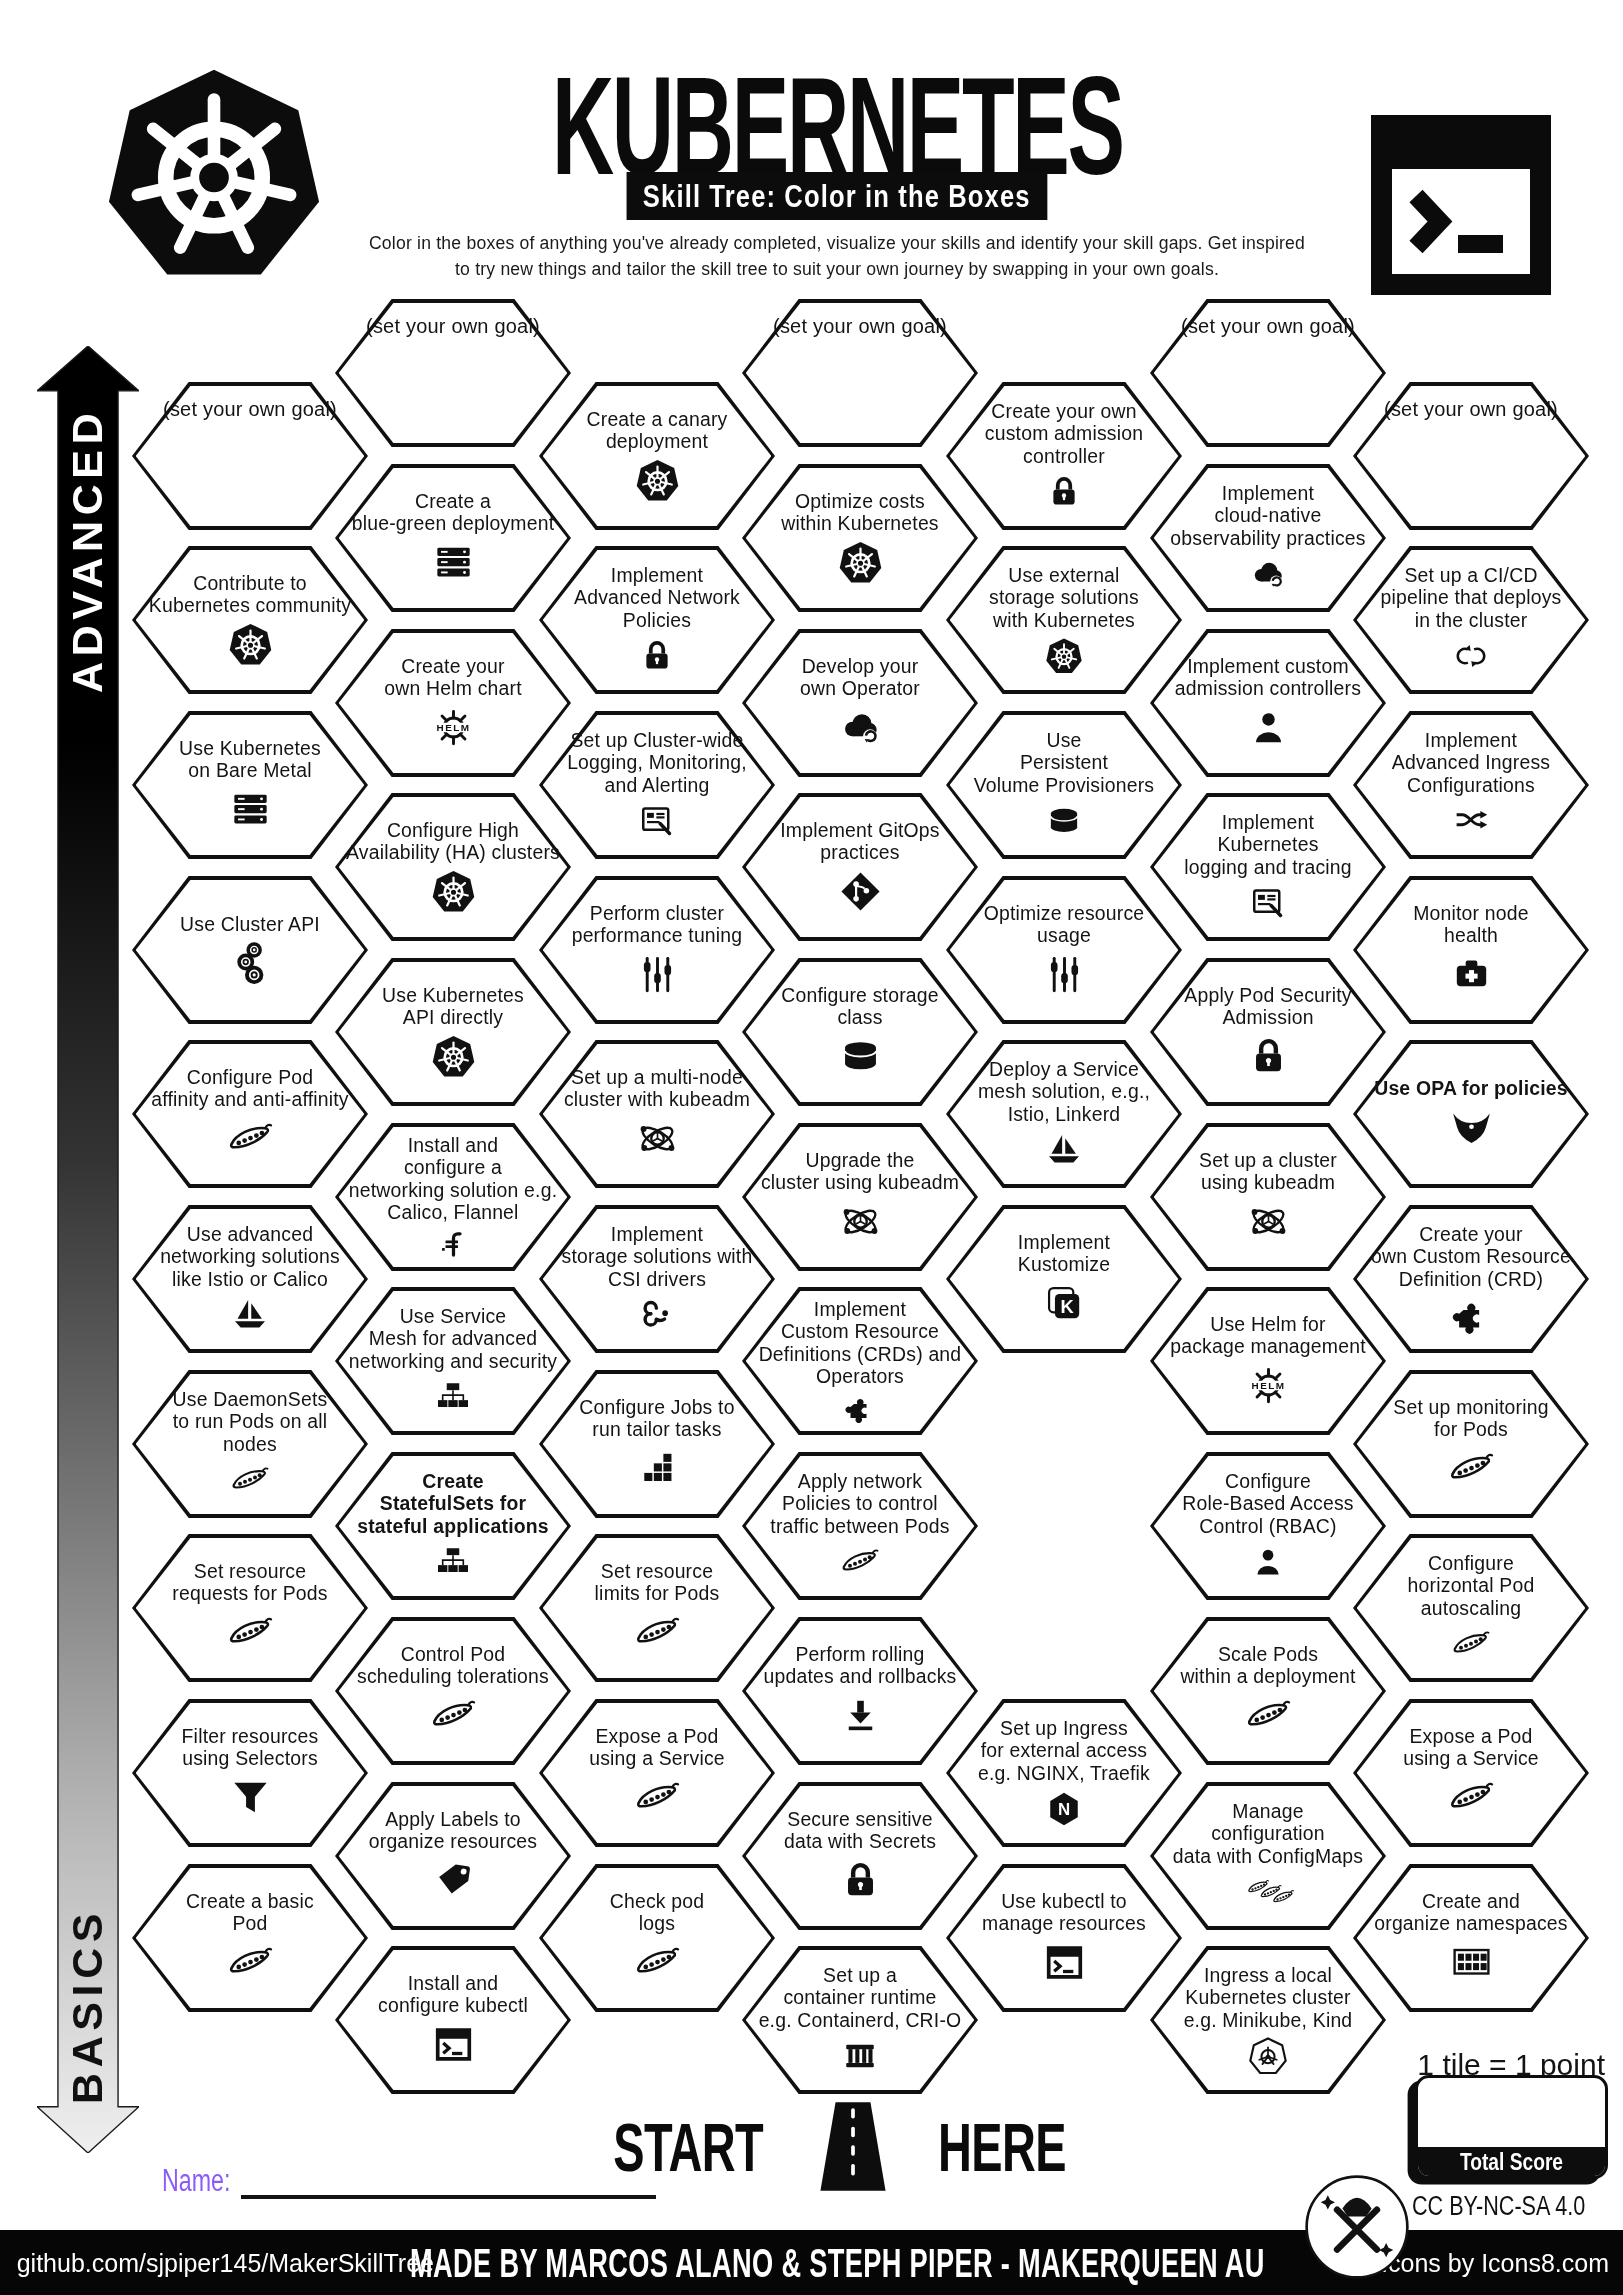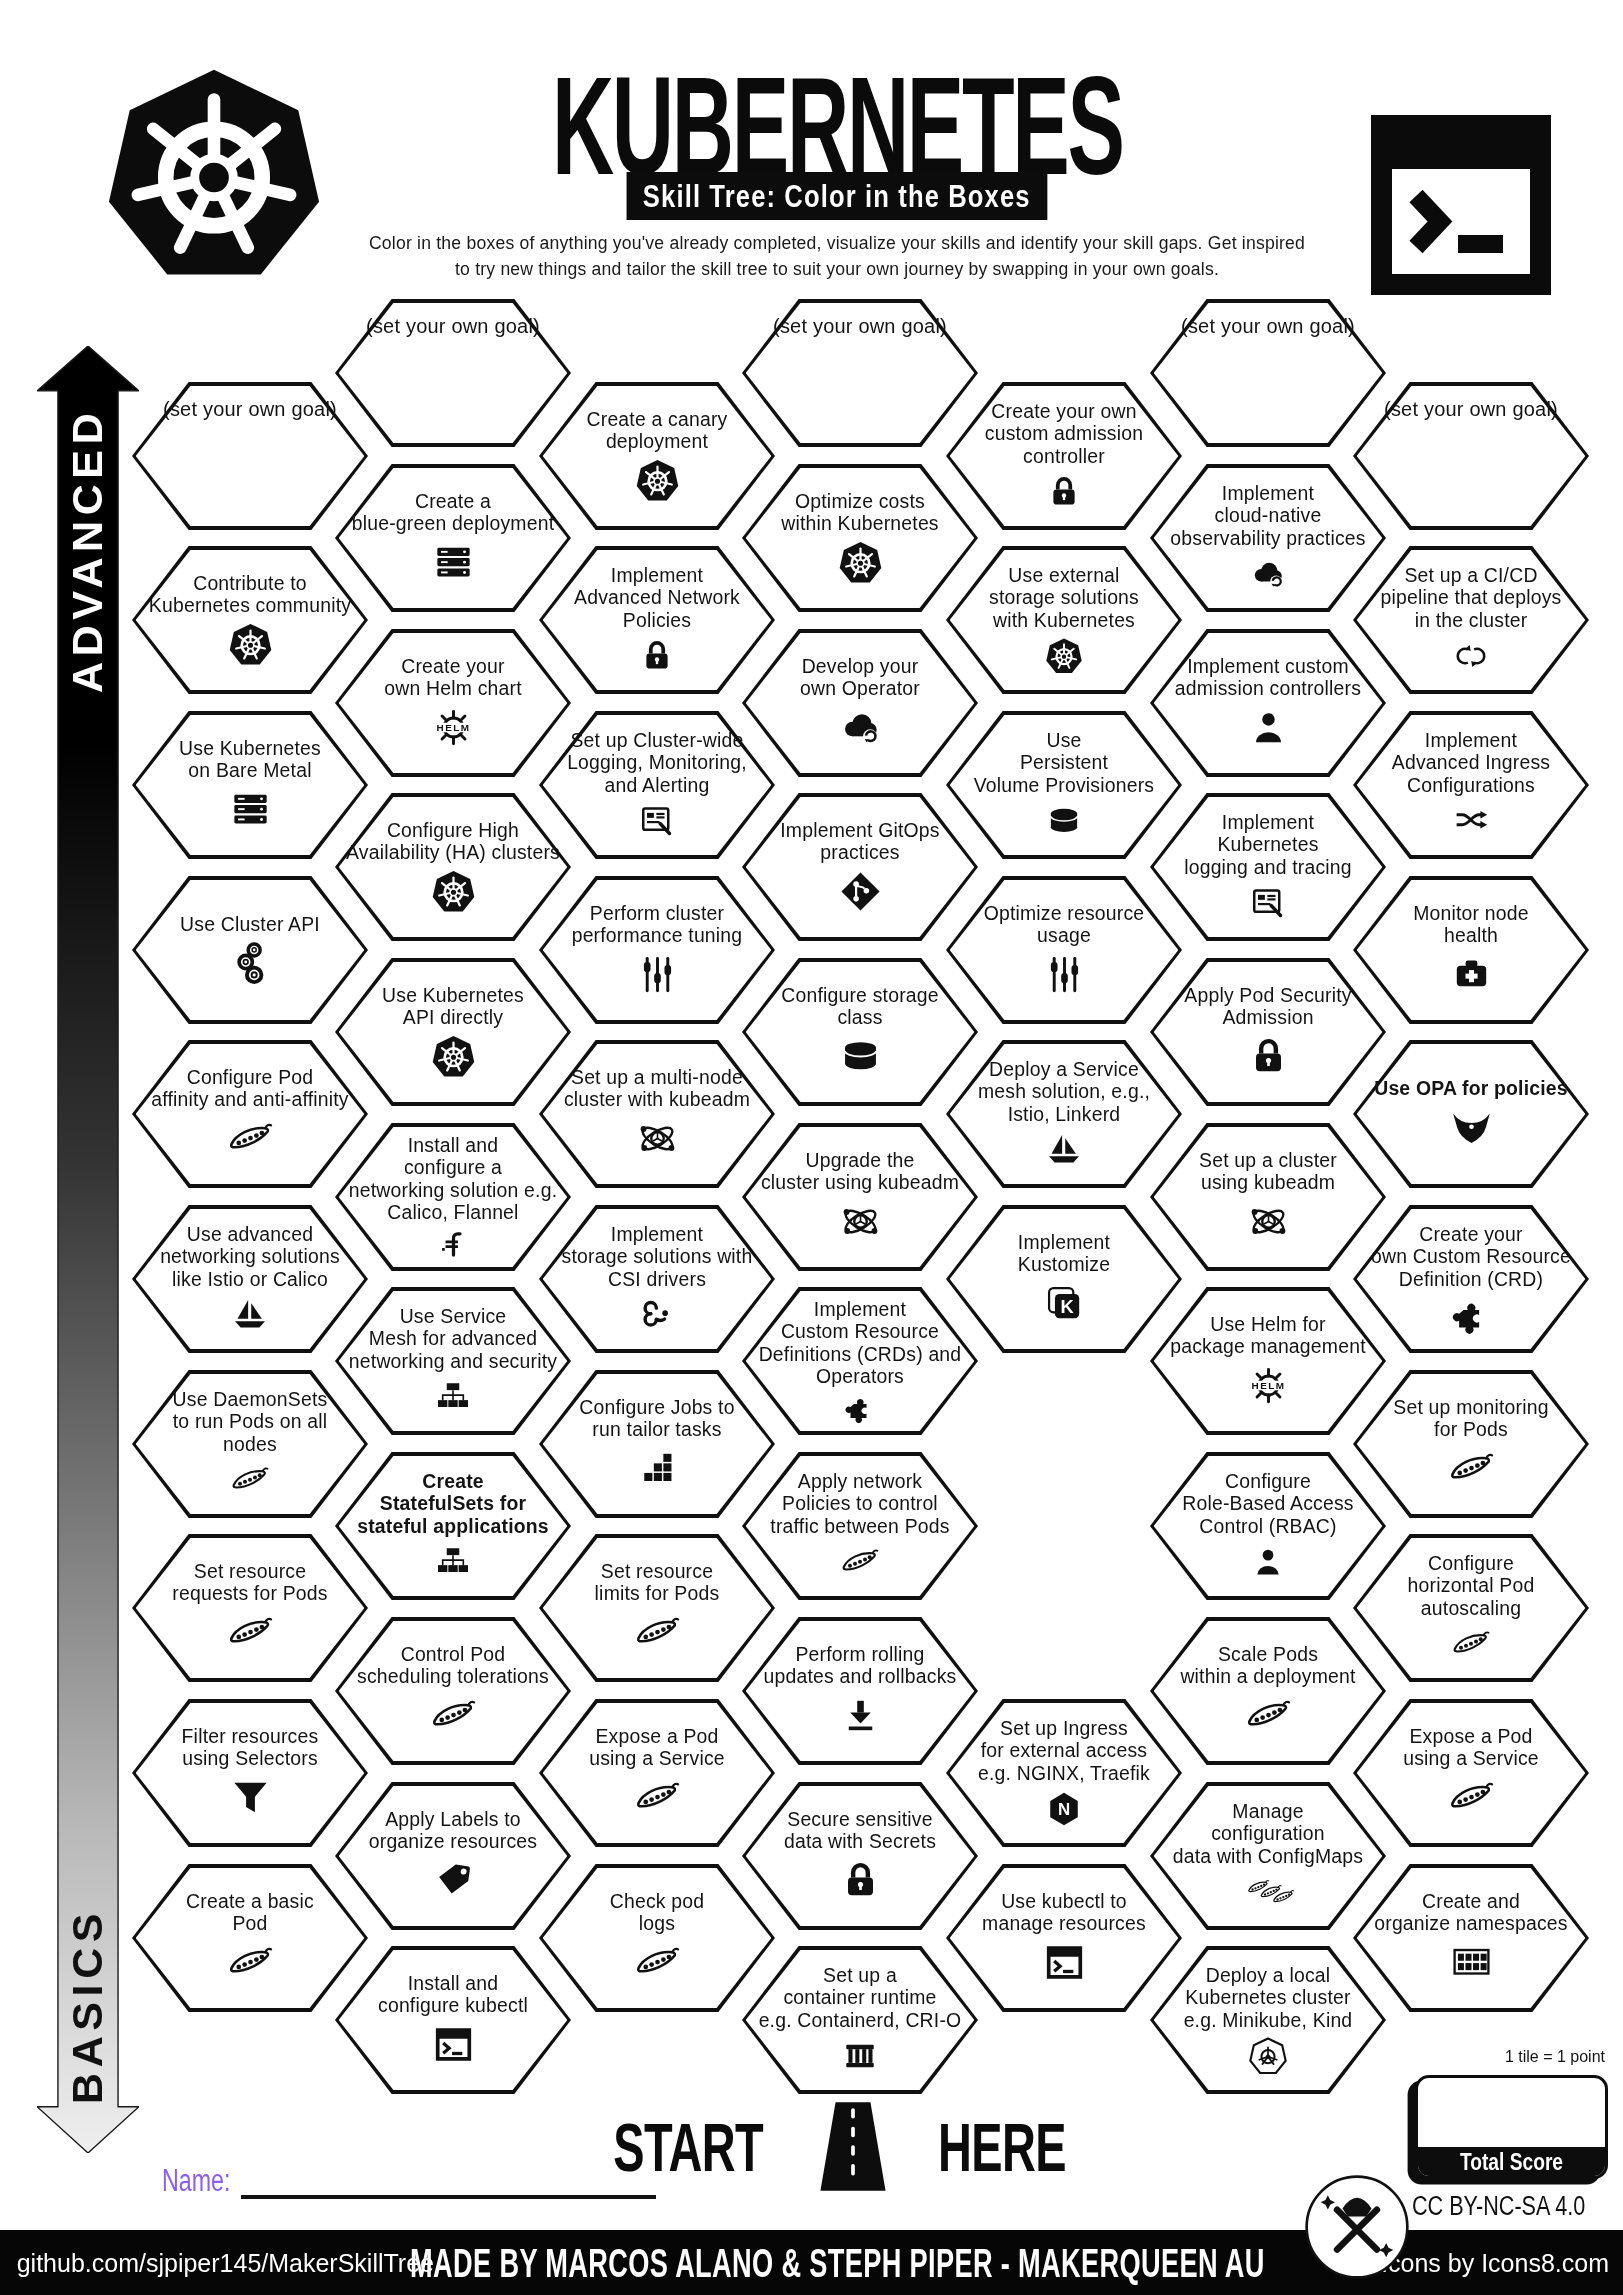--- a/index.html
+++ b/index.html
@@ -37,21 +37,21 @@
              white-space:pre-line;color:#141414;}
   .hex.goal .hex-c{justify-content:flex-start;padding-top:11px;}
   .hex-icon svg{display:block;}
 
   
   .starthere{left:601px;top:2100px;width:472px;display:flex;align-items:center;
              justify-content:center;gap:19.4px;}
   .start-word{font-size:69px;font-weight:900;letter-spacing:-0.9px;color:#0b0b0b;white-space:nowrap;}
   .name-label{left:162px;top:2163px;font-size:31px;color:#8b5cf6;}
   .name-line{left:241px;top:2195px;width:415px;height:3.7px;background:#141414;}
-  .tilepoint{left:1388px;top:2048px;width:217px;text-align:right;font-size:16px;color:#141414;}
+  .tilepoint{left:1388px;top:2048px;width:217px;text-align:right;font-size:30px;color:#141414;}
   .score-box{left:1415px;top:2075px;width:187px;height:98px;background:#ffffff;border:3.2px solid #0d0d0d;
              border-radius:14px;box-shadow:-7.4px 5.6px 0 0 #0d0d0d;overflow:hidden;}
   .score-bar{position:absolute;left:0;right:0;bottom:0;height:29px;background:#0d0d0d;color:#ffffff;
              display:flex;align-items:center;justify-content:center;font-size:24px;font-weight:600;}
   .cc-text{left:1412px;top:2191px;width:213px;font-size:27px;font-weight:500;color:#111111;white-space:nowrap;}
 
   
   .footer-bar{left:0;top:2230px;width:1623px;height:66px;background:#060606;}
   .footer-left{position:absolute;left:16.7px;top:0;height:66px;display:flex;align-items:center;
                color:#ffffff;font-size:25px;}
@@ -1319,21 +1319,21 @@
                 </g>
               </g>
             </svg>
           </div>
         </div>
       </div>
       <div class="hex" style="left: 1150px; top: 1946px;">
         <div class="hex-o"></div>
         <div class="hex-i"></div>
         <div class="hex-c">
-          <div class="hex-label">Deploy a local
+          <div class="hex-label">Ingress a local
 Kubernetes cluster
 e.g. Minikube, Kind</div>
           <div class="hex-icon">
             <svg width="40" height="40" viewBox="0 0 64 64" preserveAspectRatio="xMidYMid meet">
               <path d="M32 4 L54.7 14.9 60.3 39.5 44.6 59.1 19.4 59.1 3.7 39.5 9.3 14.9 Z" fill="none" stroke="#111" stroke-width="3.4"></path>
               <circle cx="32" cy="33" r="10.5" fill="none" stroke="#111" stroke-width="3.2"></circle>
               <g stroke="#111" stroke-width="2.8" stroke-linecap="round">
                 <line x1="32" y1="33" x2="32" y2="18"></line>
                 <line x1="32" y1="33" x2="46" y2="38"></line>
                 <line x1="32" y1="33" x2="18" y2="38"></line>

